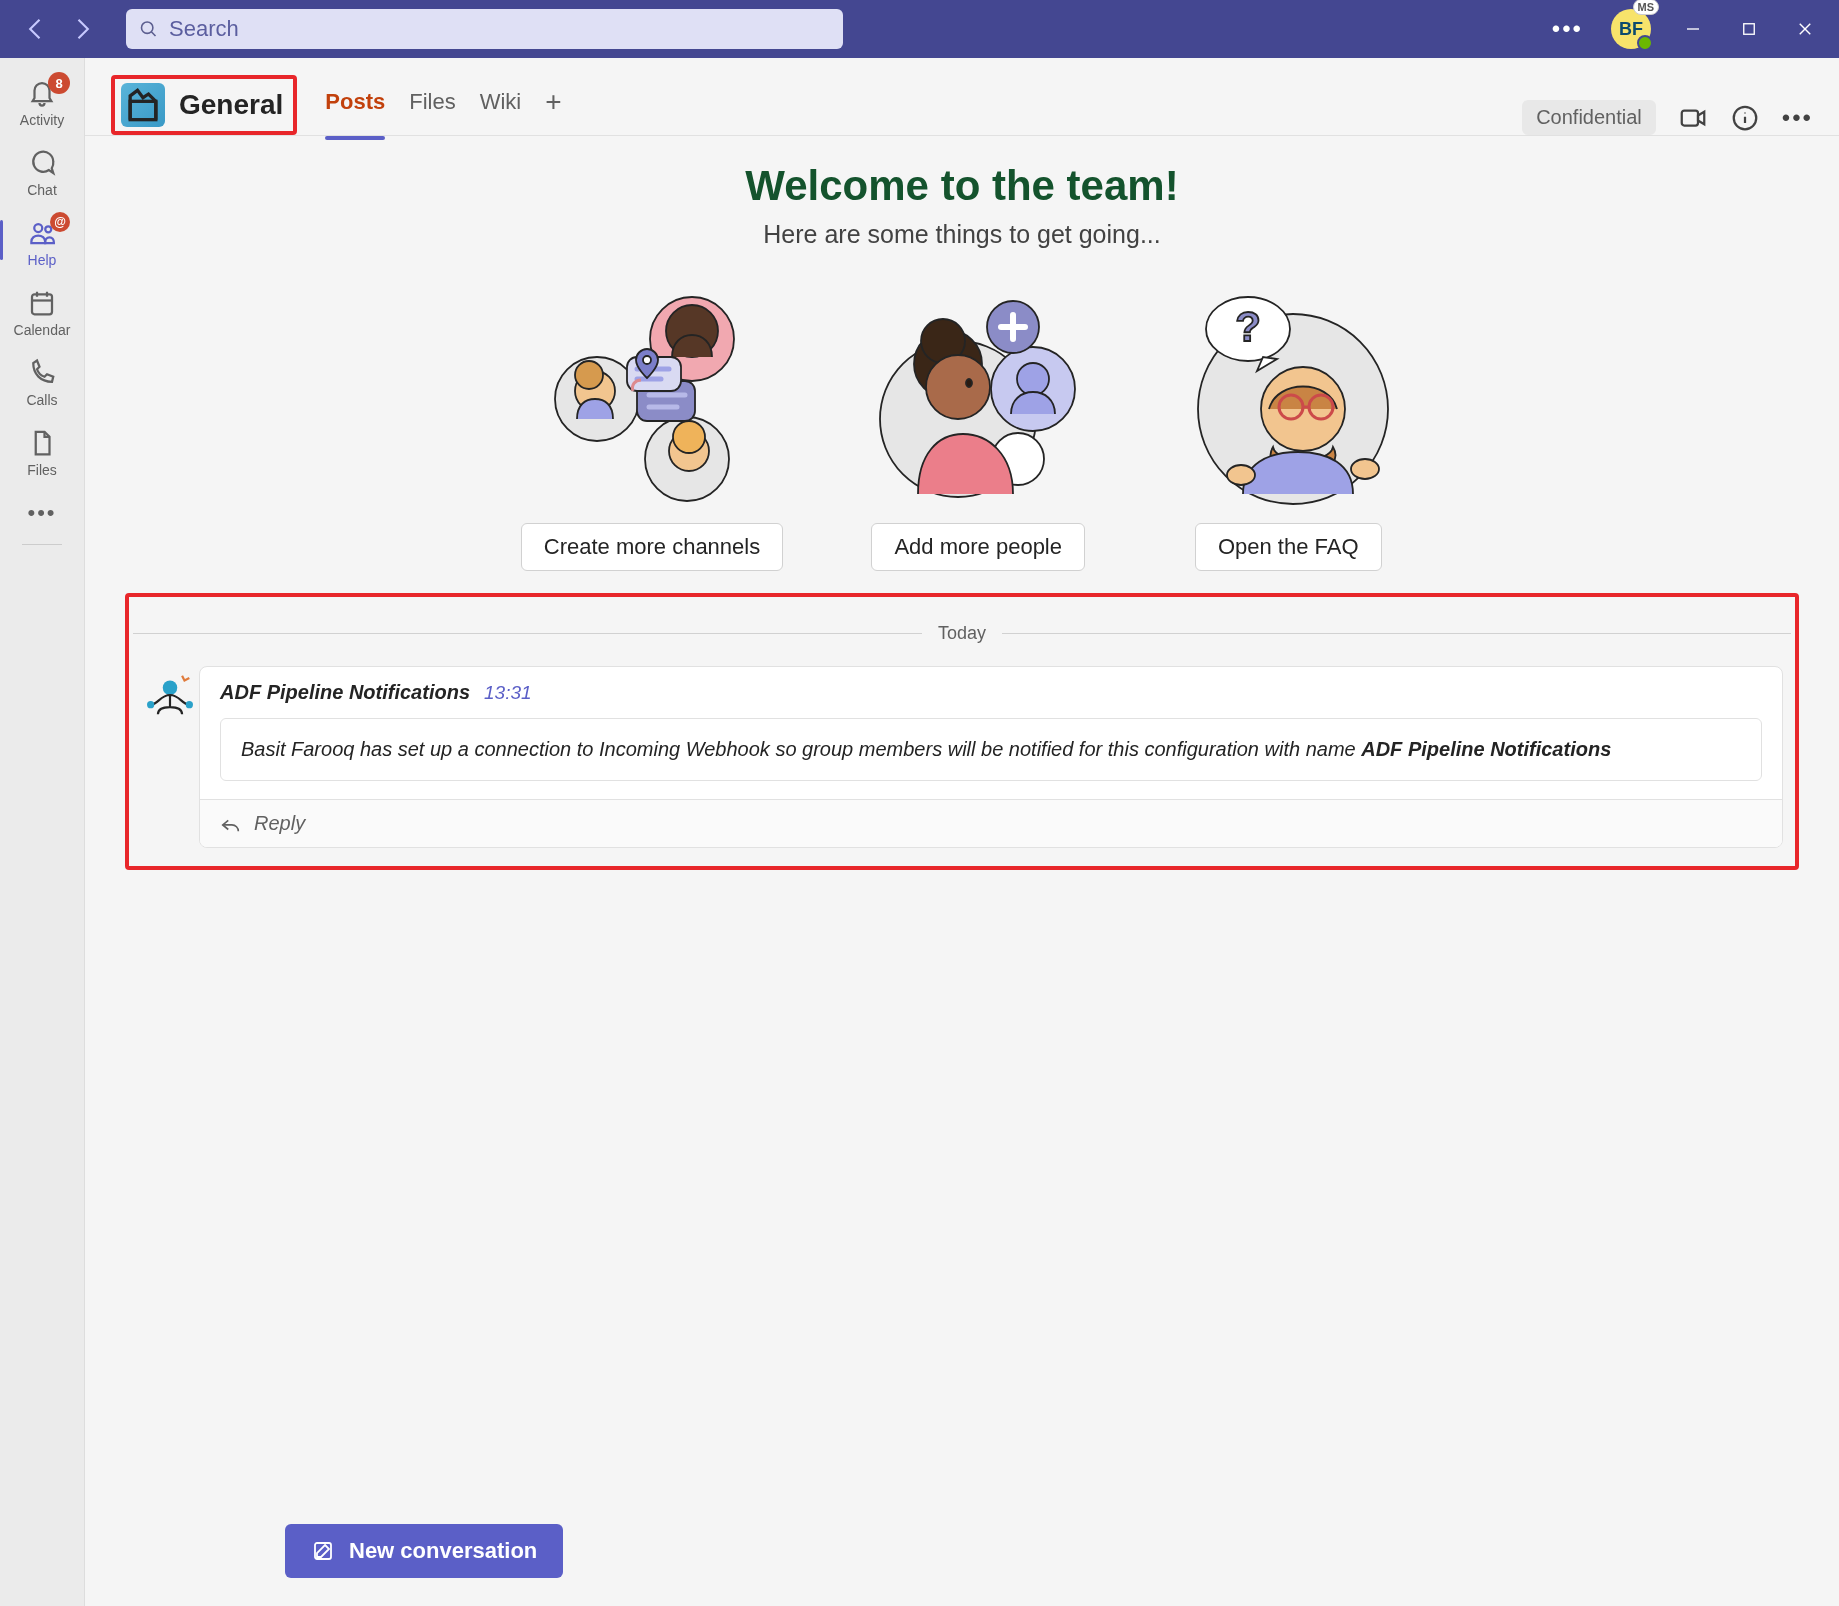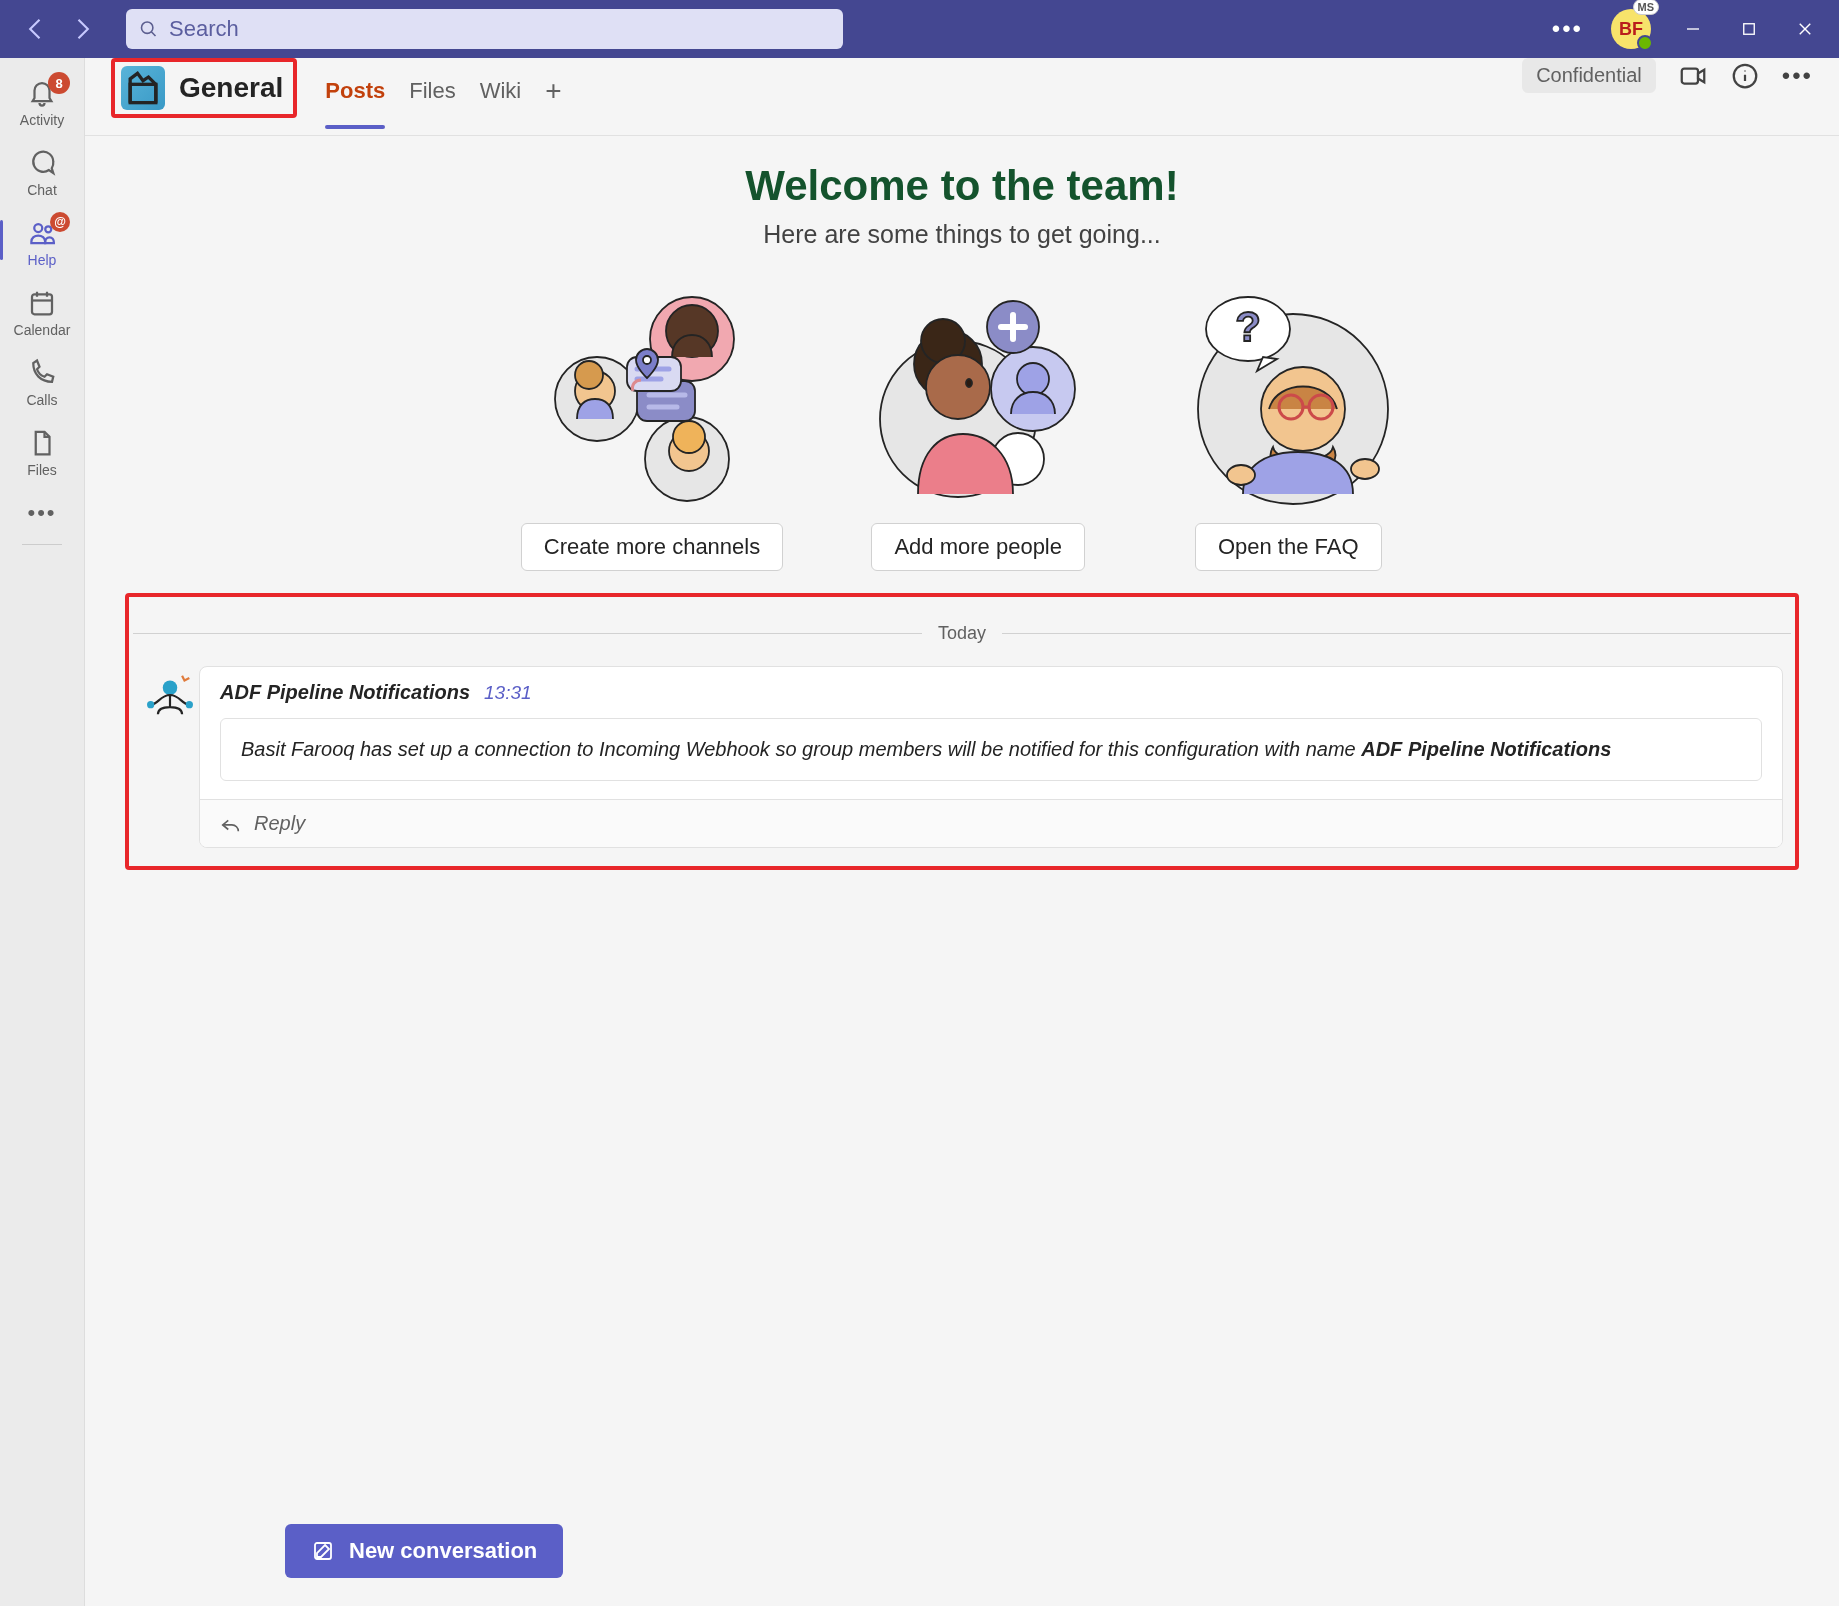--- a/index.html
+++ b/index.html
@@ -40,21 +40,21 @@
     font-size: 22px; color:#5b5e9f; width:100%;
     font-family: inherit;
   }
   .search-wrap input::placeholder { color:#5b5e9f; }
   .title-spacer { flex: 1; }
   .title-icons { display:flex; align-items:center; gap:28px; padding-right:10px;}
   .title-dots { color:#fff; font-size:24px; letter-spacing:2px; cursor:pointer;}
   .avatar-wrap { position:relative; cursor:pointer;}
   .avatar {
     width: 40px; height:40px; border-radius:50%;
-    background:#f7e36b; color:#b91c1c;
+    background:#f7e36b; color:#0c4a6e;
     display:flex; align-items:center; justify-content:center;
     font-weight:600; font-size:18px;
   }
   .avatar-badge {
     position:absolute; top:-10px; right:-8px;
     background:#fff; border:1px solid #ccc; border-radius:8px;
     font-size:11px; font-weight:600; color:#555; padding:1px 4px;
   }
   .avatar-presence {
     position:absolute; bottom:-2px; right:-2px;
@@ -104,21 +104,21 @@
   .rail-divider { width:40px; height:1px; background:#ccc; margin:6px 0; }
   .rail-spacer { flex:1; }
   .rail-bottom { padding-bottom:14px; width:100%;}
 
   
   .main { flex:1; background:#f5f5f5; display:flex; flex-direction:column; position:relative;}
 
   
   .chan-header {
     height:78px; background:#f5f5f5; border-bottom:1px solid #e1e1e1;
-    display:flex; align-items:flex-start; padding:0 26px; gap:20px;
+    display:flex; align-items:flex-end; padding:0 26px; gap:20px;
   }
   .chan-title-box {
     display:flex; align-items:center; gap:14px;
     border:4px solid #e8262a; border-radius:4px;
     padding:4px 10px 4px 6px;
   }
   .chan-avatar {
     width:44px; height:44px; border-radius:6px;
     background:linear-gradient(135deg,#59b4d9 0%,#3999c6 100%);
     display:flex; align-items:center; justify-content:center;

